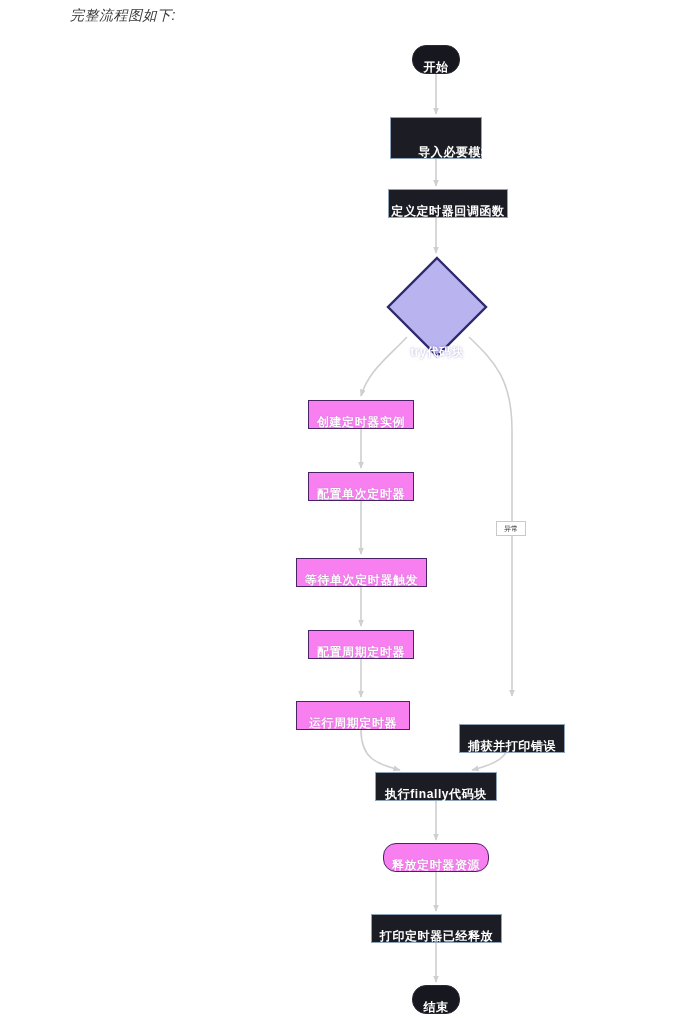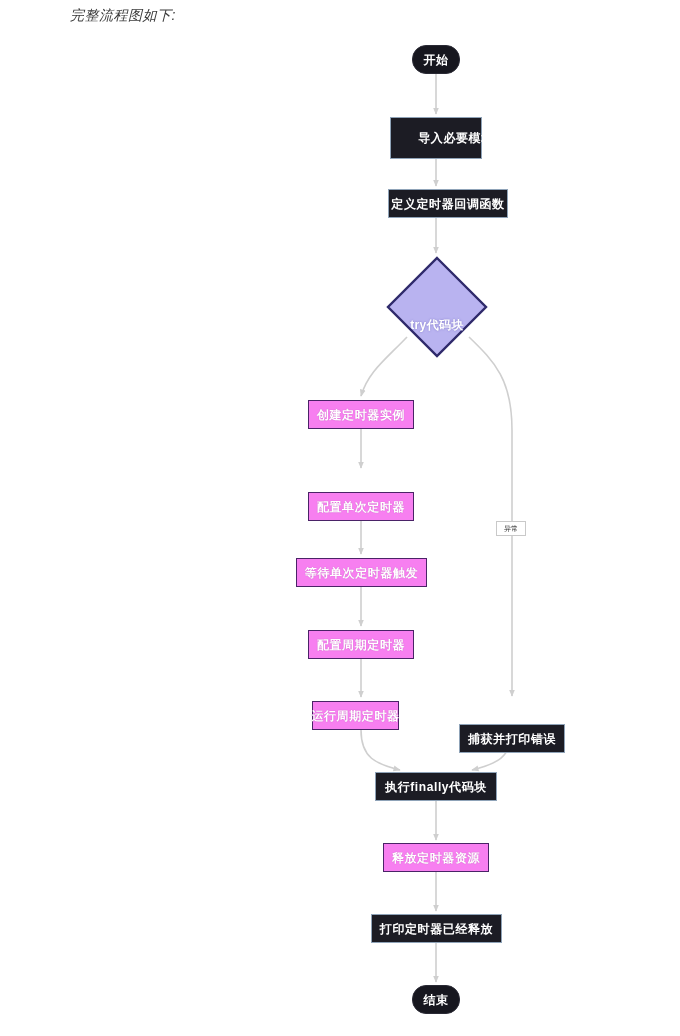--- a/index.html
+++ b/index.html
@@ -36,21 +36,21 @@
     left: 0;
     top: 0;
     width: 680px;
     height: 1036px;
     pointer-events: none;
   }
   .node {
     position: absolute;
     box-sizing: border-box;
     display: flex;
-    align-items: center;
+    align-items: flex-end;
     justify-content: center;
     font-size: 12px;
     line-height: 1;
     white-space: nowrap;
     text-align: center;
   }
   .node-dark {
     background: #1c1c24;
     border: 1px solid #8fa3b8;
     color: #ffffff;
@@ -158,45 +158,45 @@
     <svg class="diamond-shape" viewBox="0 0 102 102">
       <polygon points="51,2 100,51 51,100 2,51" fill="#b9b3f0" stroke="#2f2a6b" stroke-width="2.4"></polygon>
     </svg>
     <span class="diamond-label">try代码块</span>
   </div>
 
   <div class="node node-pink" style="left:308px; top:400px; width:106px; height:29px;">
     <span>创建定时器实例</span>
   </div>
 
-  <div class="node node-pink" style="left:308px; top:472px; width:106px; height:29px;margin-top:20px;">
+  <div class="node node-pink" style="left:308px; top:472px; width:106px; height:29px;">
     <span>配置单次定时器</span>
   </div>
 
   <div class="node node-pink" style="left:296px; top:558px; width:131px; height:29px;">
     <span>等待单次定时器触发</span>
   </div>
 
   <div class="node node-pink" style="left:308px; top:630px; width:106px; height:29px;">
     <span>配置周期定时器</span>
   </div>
 
-  <div class="node node-pink" style="left:312px; top:701px; width:87px; height:29px;">
+  <div class="node node-pink" style="left:296px; top:701px; width:114px; height:29px;">
     <span>运行周期定时器</span>
   </div>
 
   <div class="node node-dark" style="left:459px; top:724px; width:106px; height:29px;">
     <span>捕获并打印错误</span>
   </div>
 
   <div class="node node-dark" style="left:375px; top:772px; width:122px; height:29px;">
     <span>执行finally代码块</span>
   </div>
 
-  <div class="node node-pink" style="left:383px; top:843px; width:106px; height:29px;">
+  <div class="node node-pink" style="left:383px; top:843px; width:106px; height:29px;border-radius:13px;">
     <span>释放定时器资源</span>
   </div>
 
   <div class="node node-dark" style="left:371px; top:914px; width:131px; height:29px;">
     <span>打印定时器已经释放</span>
   </div>
 
   <div class="node node-terminal" style="left:412px; top:985px; width:48px; height:29px;">
     <span>结束</span>
   </div>

